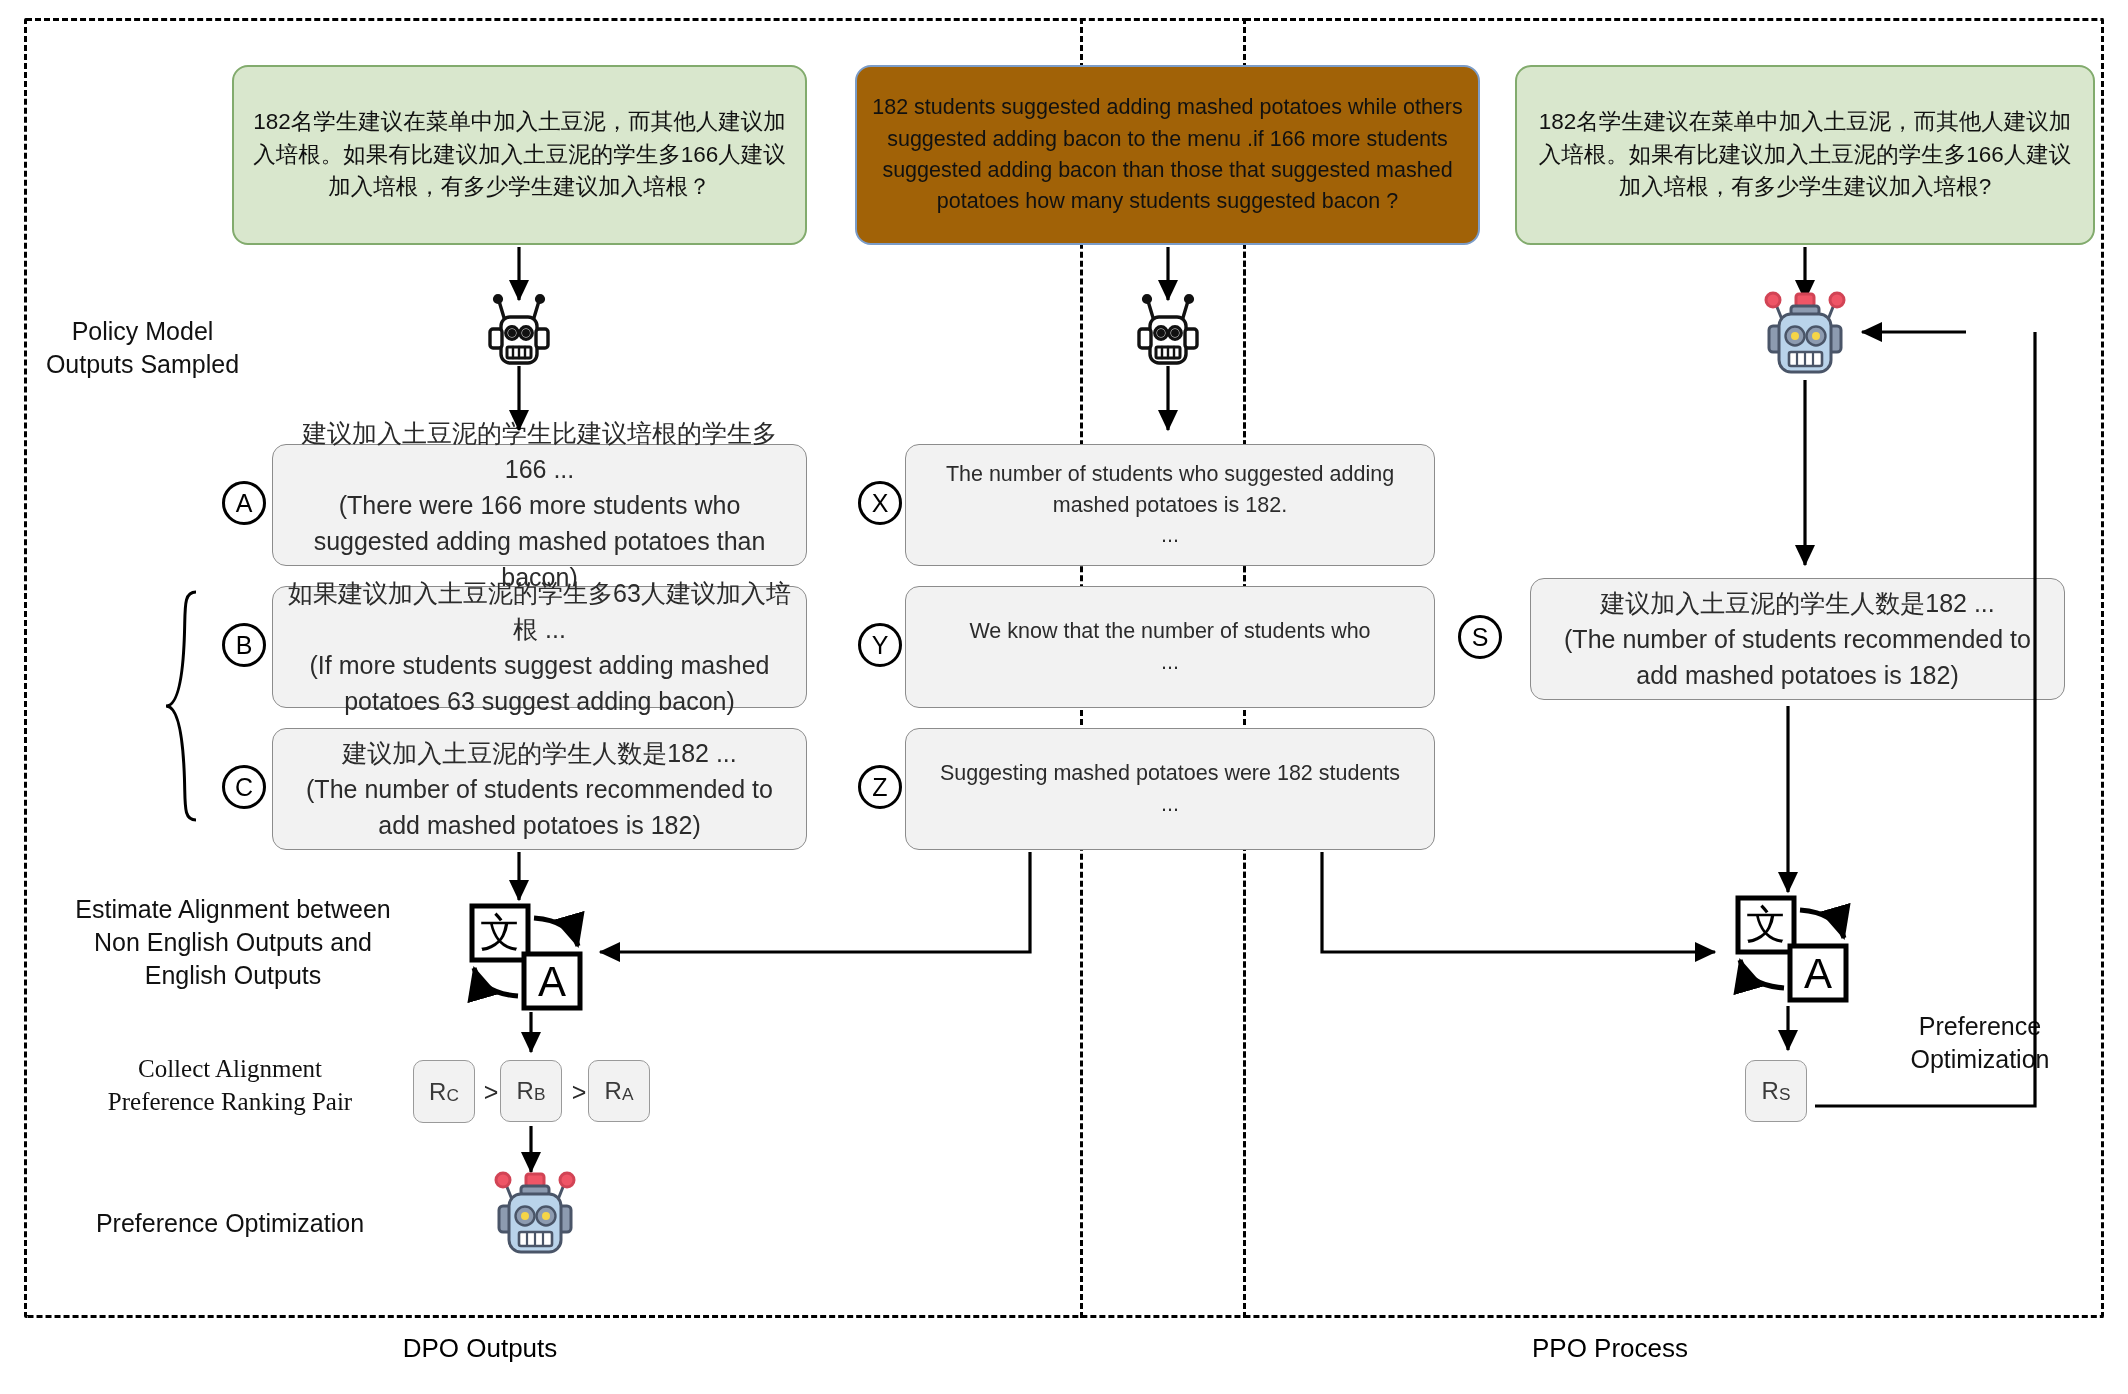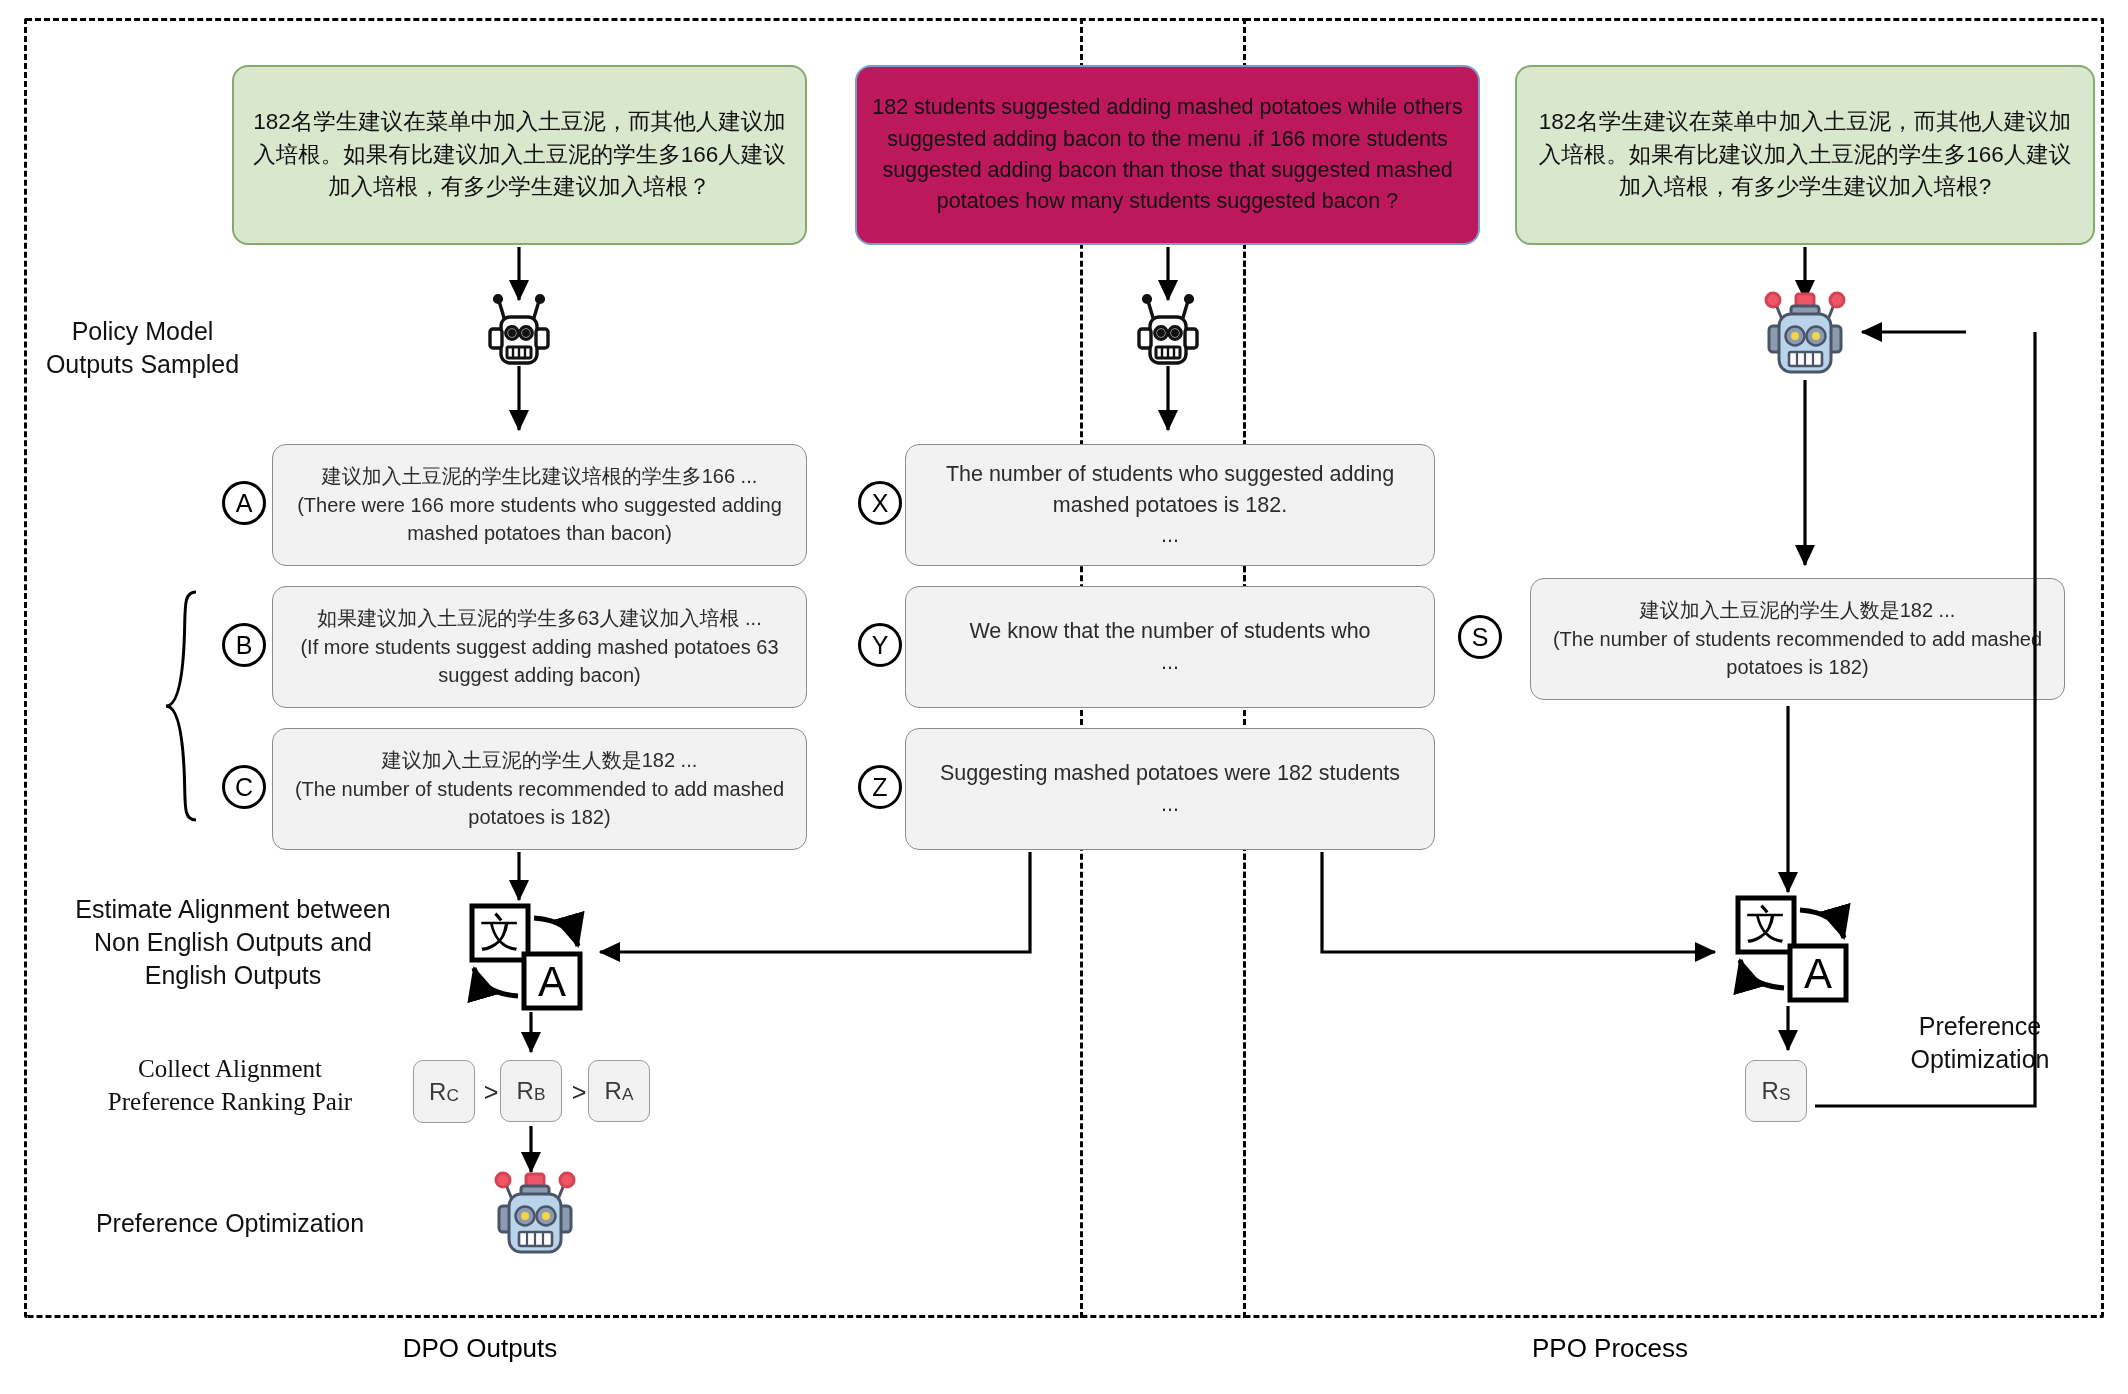--- a/index.html
+++ b/index.html
@@ -46,37 +46,37 @@
     align-items:center;
     justify-content:center;
     text-align:center;
     padding:10px 14px;
     font-size:22.5px;
     line-height:1.46;
     color:#111;
   }
   .qbox.en{
     border-color:#7b9cc8;
-    background:#be185d;
+    background:#a16207;
     font-size:21.5px;
   }
 
   
   .abox{
     position:absolute;
     box-sizing:border-box;
     border-radius:14px;
     border:1.6px solid #8c8c8c;
     background:#f2f2f2;
     display:flex;
     align-items:center;
     justify-content:center;
     text-align:center;
     padding:8px 12px;
-    font-size:20px;
+    font-size:25px;
     line-height:1.44;
     color:#2b2b2b;
   }
   .abox.mid{font-size:21.5px;}
 
   
   .circ{
     position:absolute;
     border:3.2px solid #000;
     border-radius:50%;

